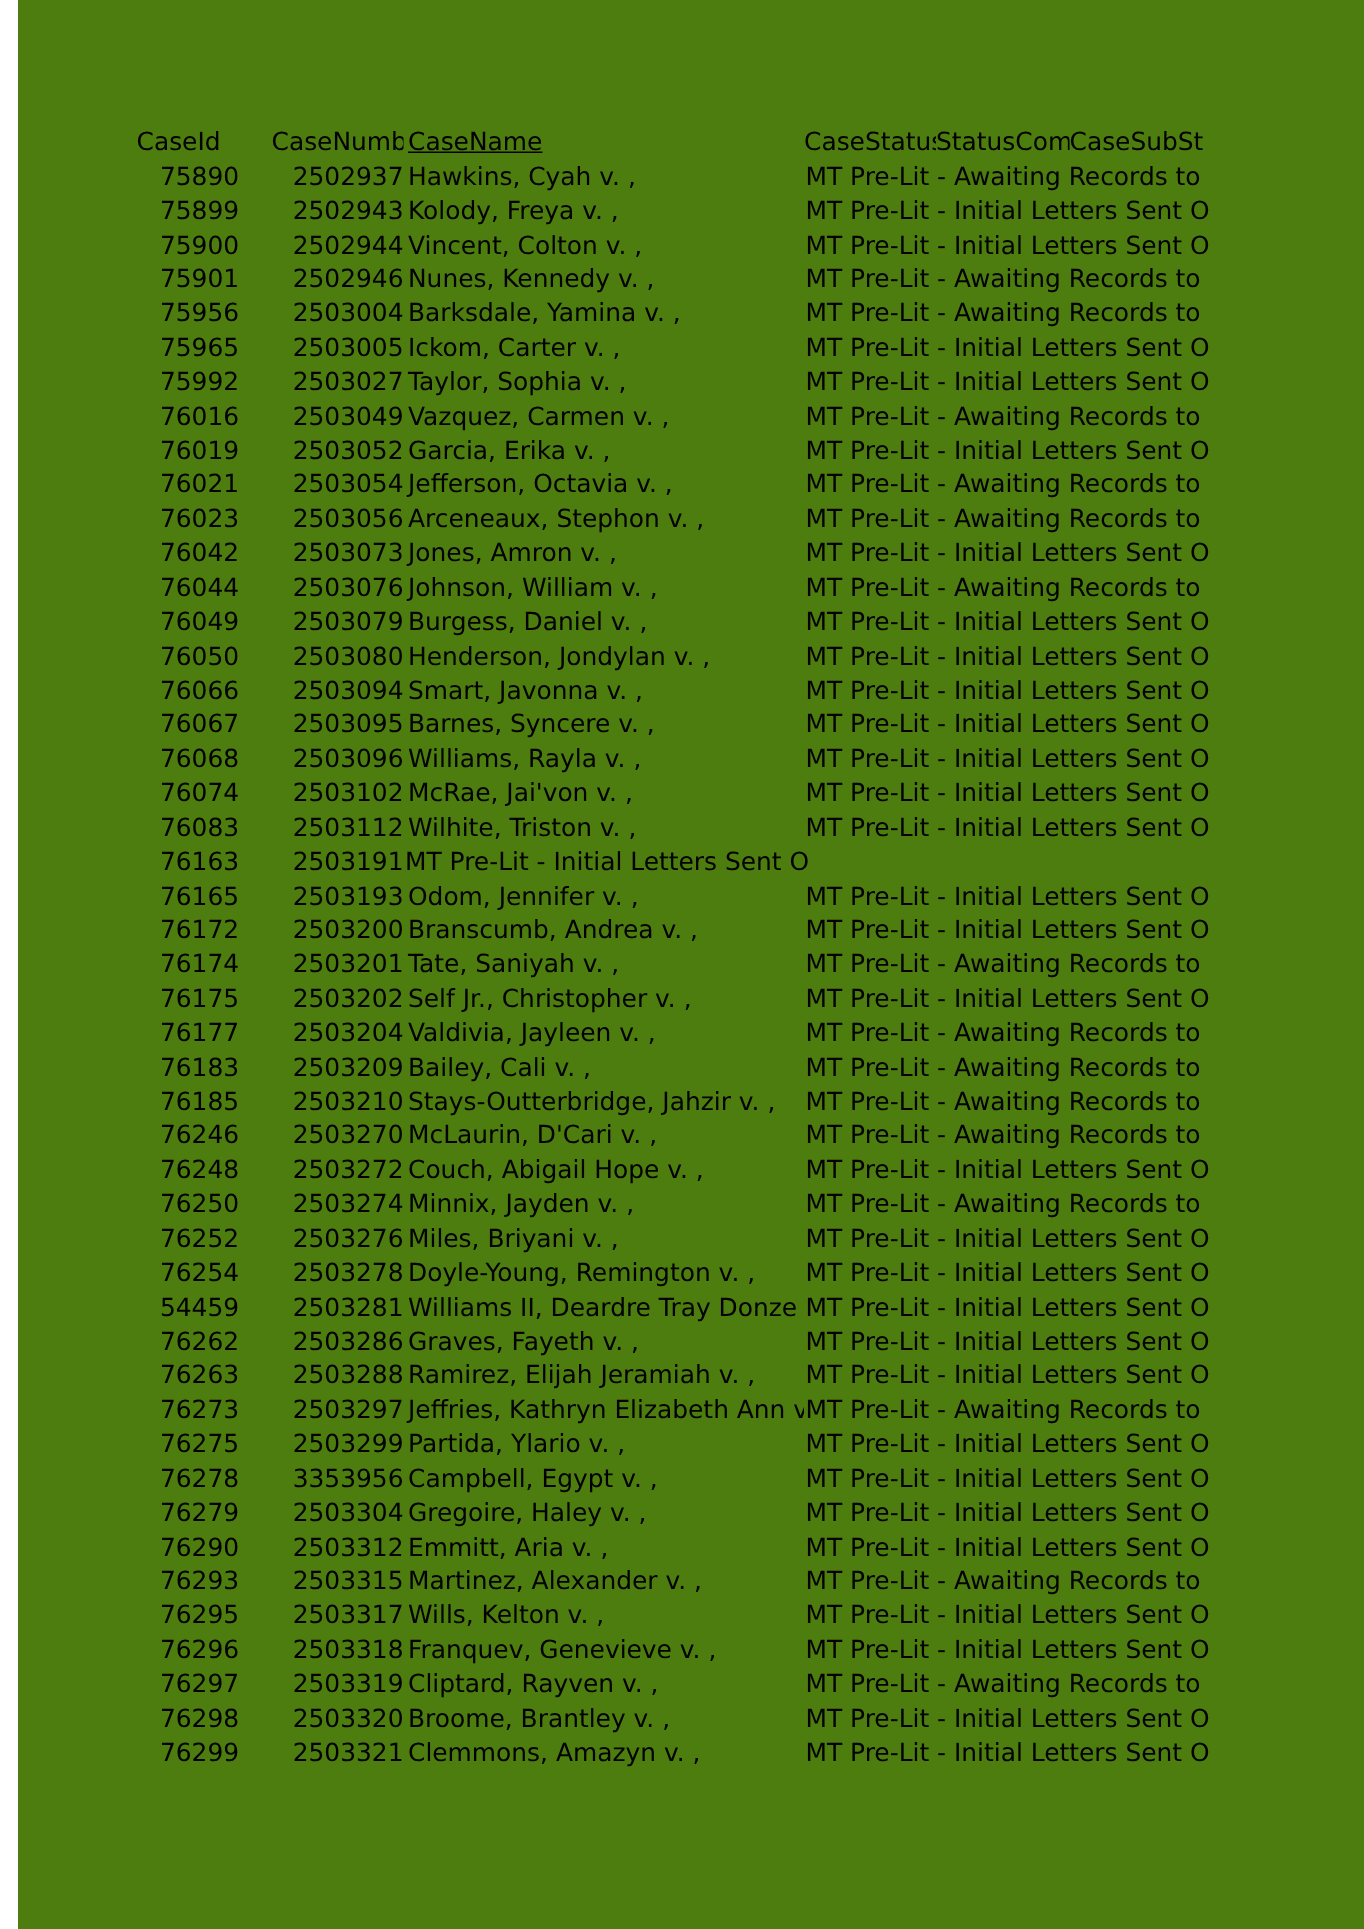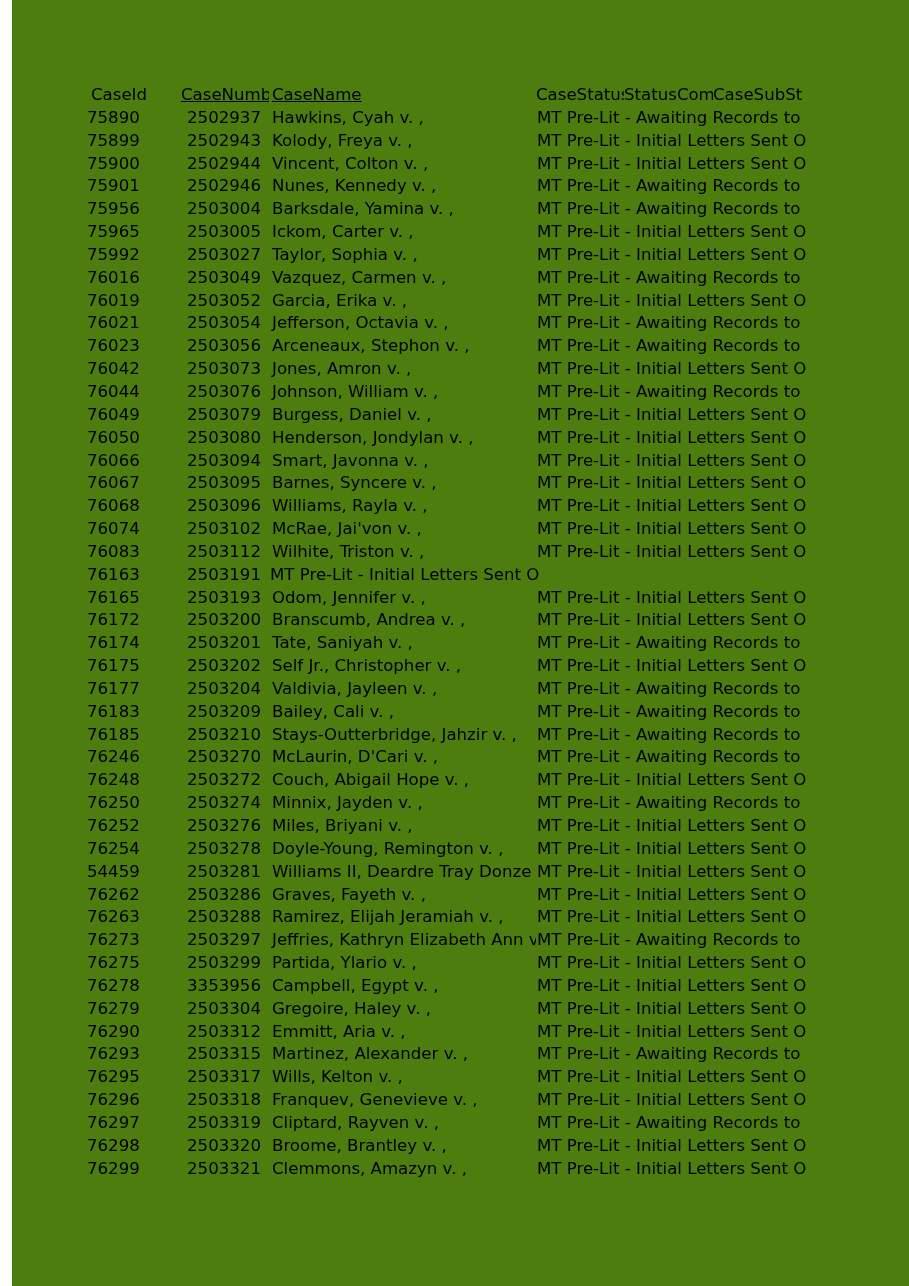--- a/index.html
+++ b/index.html
@@ -7,27 +7,27 @@
   .page{
     position:relative;width:909px;height:1286px;background:#4d7c0f;
     font-family:"DejaVu Sans", sans-serif;font-size:16.6px;color:#000000;
     overflow:hidden;
     margin-left:12px;
   }
   .sheet{position:absolute;left:75px;top:84px;}
   .row{display:flex;height:22.85px;line-height:22.85px;white-space:nowrap;}
   .cell{flex:none;box-sizing:border-box;}
   
-  .ca{width:92px;text-align:left;}
-  .cb{width:90px;text-align:center;}
+  .ca{width:92px;text-align:center;}
+  .cb{width:90px;text-align:right;}
   .cc{width:267px;overflow:hidden;padding-left:3px;}
   .cd{width:281px;overflow:hidden;padding-left:1px;}
   
   .ha{width:92px;padding-left:4px;}
-  .hb{width:90px;padding-left:2px;overflow:hidden;text-decoration:underline;}
+  .hb{width:90px;padding-left:2px;overflow:hidden;}
   .hc{width:267px;padding-left:3px;overflow:hidden;text-decoration:underline;}
   .hd{width:88px;overflow:hidden;}
   .he{width:89px;overflow:hidden;}
   .hf{width:104px;overflow:hidden;}
 </style>
 </head>
 <body>
 
 <div class="page">
   <div class="sheet">

